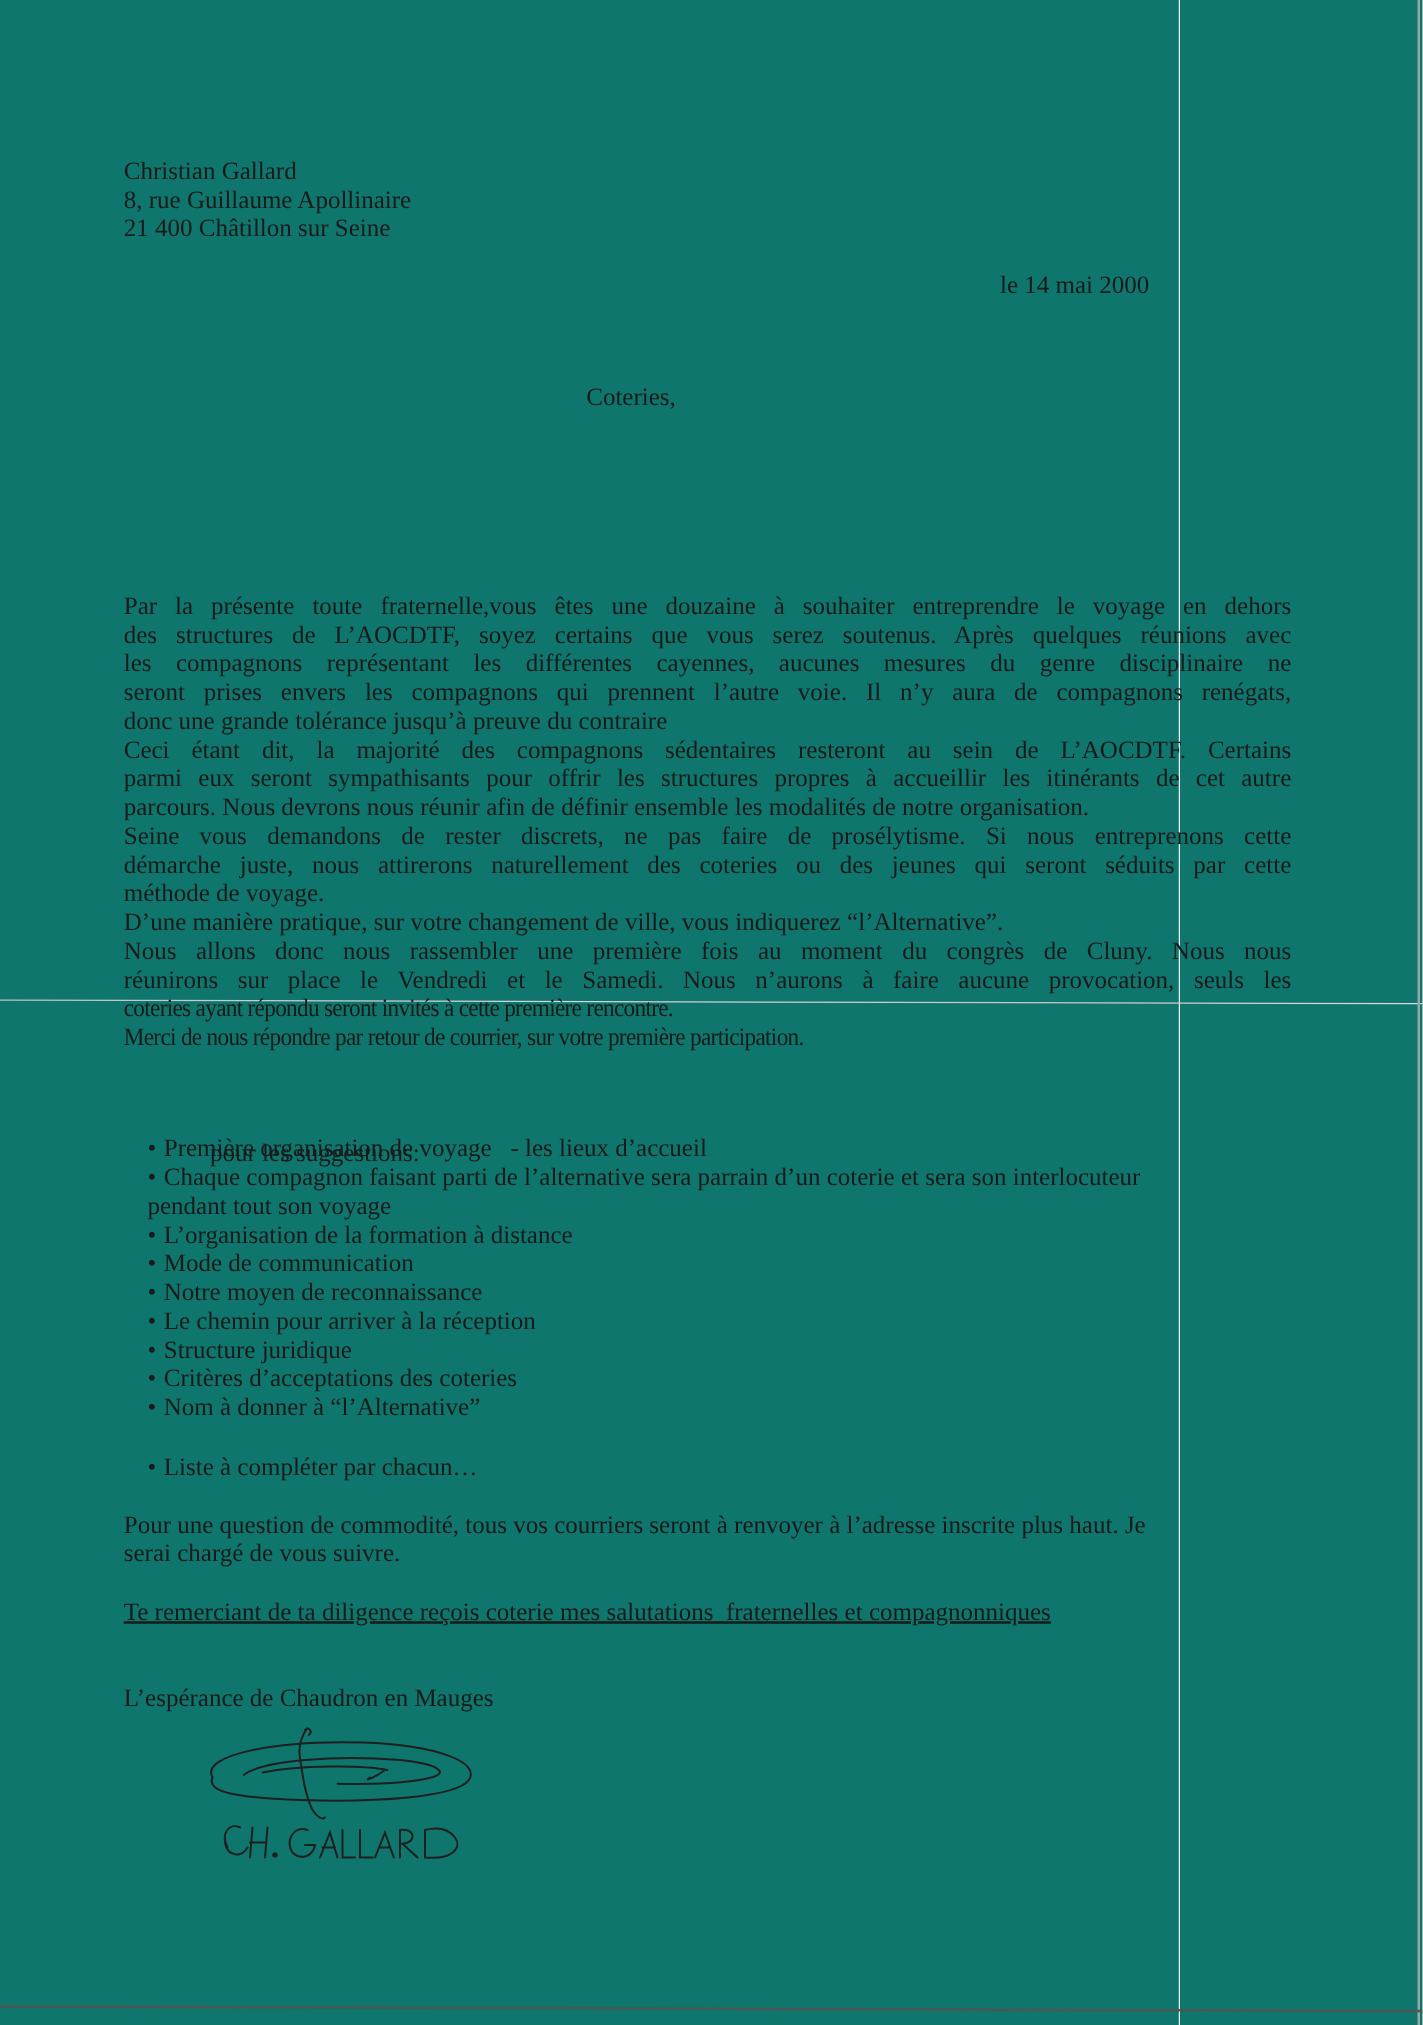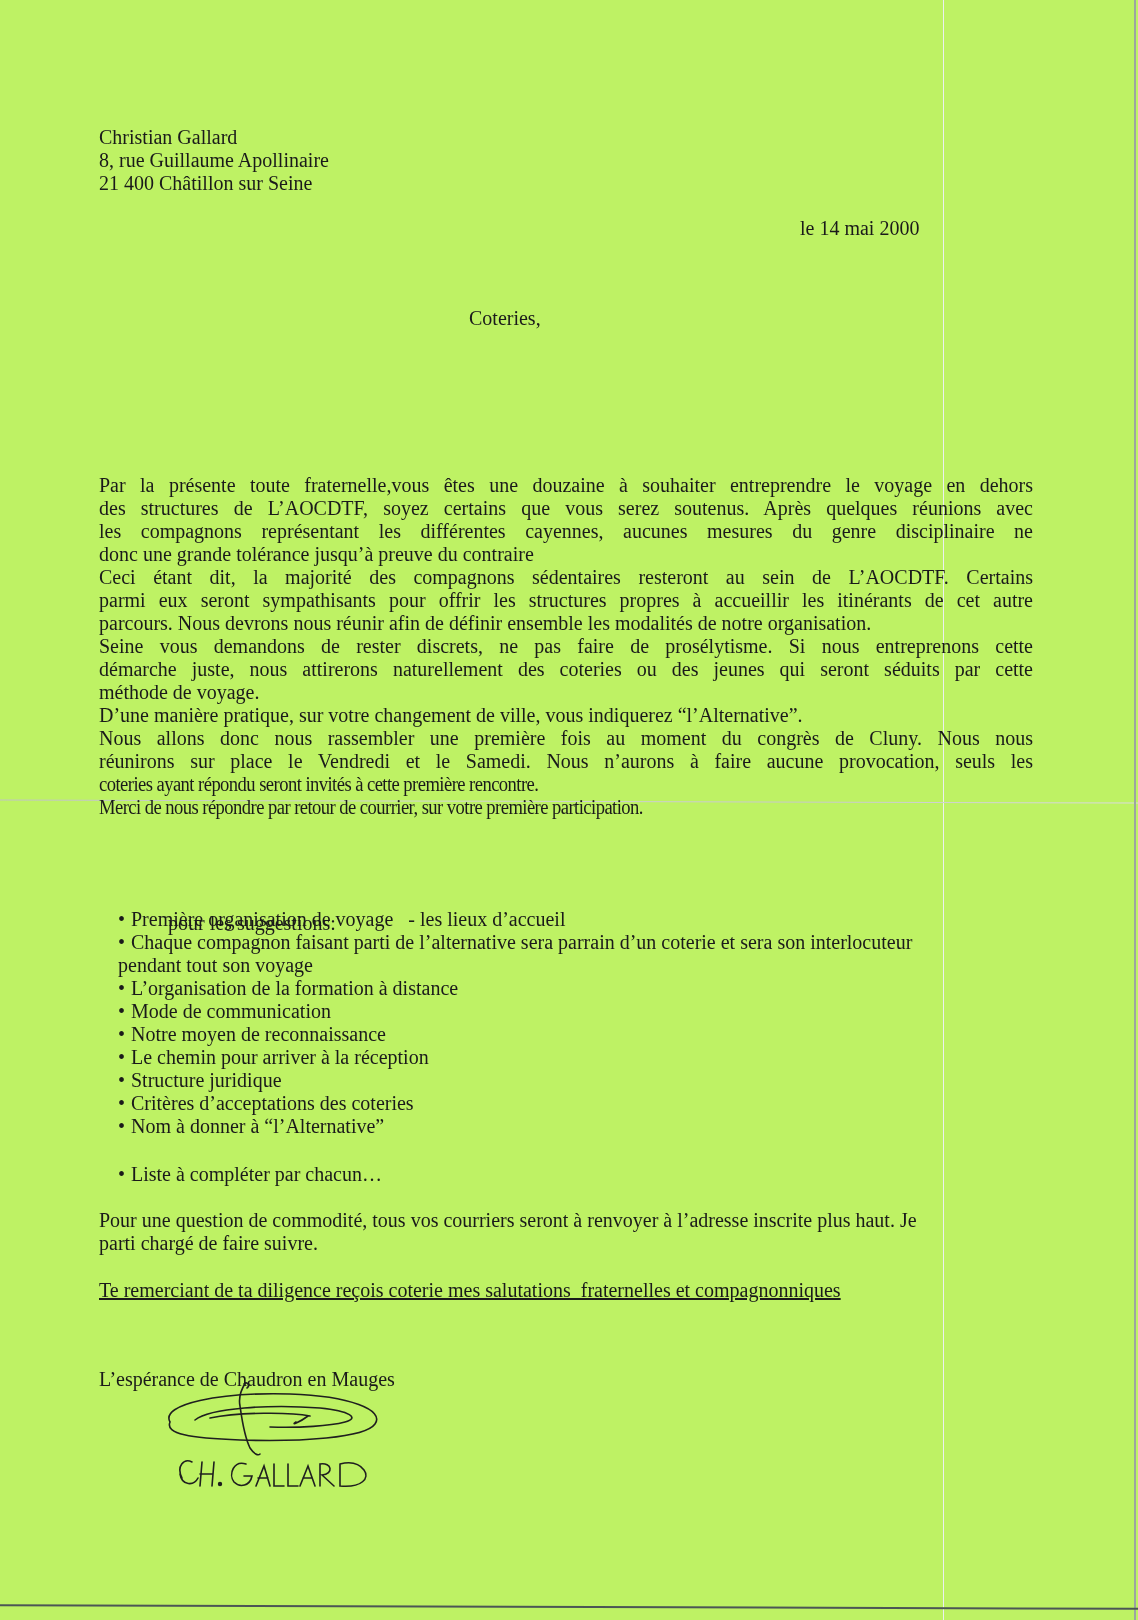--- a/index.html
+++ b/index.html
@@ -12,21 +12,21 @@
       height: 1620px;
       position: relative;
       overflow: hidden;
       font-family: "Liberation Serif", "DejaVu Serif", serif;
       color: #1a1a1a;
     }
     .page {
       position: absolute;
       left: 0; top: 0;
       width: 1138px; height: 1620px;
-      background: #bef264;
+      background: #0f766e;
     }
     .vfold {
       position: absolute;
       left: 943px; top: 0;
       width: 1px; height: 1620px;
       background: #eceff0;
     }
     .hfold {
       position: absolute;
       left: 0; top: 801px;
@@ -115,21 +115,21 @@
       left: 99px; top: 1209px;
       width: 934px;
       font-size: 20px;
       line-height: 23px;
     }
     .closing1 .line { display: block; height: 23px; white-space: nowrap; }
     .closing2 {
       left: 99px; top: 1279px; text-decoration: underline;
     }
     .signoff {
-      left: 99px; top: 1348px; margin-top: 20px;
+      left: 99px; top: 1348px;
     }
     .signature {
       position: absolute;
       left: 150px; top: 1382px;
       width: 270px; height: 110px;
     }
   </style>
 </head>
 <body>
 
@@ -146,20 +146,21 @@
   </div>
 
   <div class="text date">le 14 mai 2000</div>
 
   <div class="text salutation">Coteries,</div>
 
   <div class="body">
     <span class="line just">Par la présente toute fraternelle,vous êtes une douzaine à souhaiter entreprendre le voyage en dehors</span>
     <span class="line just">des structures de L’AOCDTF, soyez certains que vous serez soutenus. Après quelques réunions avec</span>
     <span class="line just">les compagnons représentant les différentes cayennes, aucunes mesures du genre disciplinaire ne</span>
+    <span class="line just">seront prises envers les compagnons qui prennent l’autre voie. Il n’y aura de compagnons renégats,</span>
     <span class="line">donc une grande tolérance jusqu’à preuve du contraire</span>
     <span class="line just">Ceci étant dit, la majorité des compagnons sédentaires resteront au sein de L’AOCDTF. Certains</span>
     <span class="line just">parmi eux seront sympathisants pour offrir les structures propres à accueillir les itinérants de cet autre</span>
     <span class="line">parcours. Nous devrons nous réunir afin de définir ensemble les modalités de notre organisation.</span>
     <span class="line just">Seine vous demandons de rester discrets, ne pas faire de prosélytisme. Si nous entreprenons cette</span>
     <span class="line just">démarche juste, nous attirerons naturellement des coteries ou des jeunes qui seront séduits par cette</span>
     <span class="line">méthode de voyage.</span>
     <span class="line">D’une manière pratique, sur votre changement de ville, vous indiquerez “l’Alternative”.</span>
     <span class="line just">Nous allons donc nous rassembler une première fois au moment du congrès de Cluny. Nous nous</span>
     <span class="line just">réunirons sur place le Vendredi et le Samedi. Nous n’aurons à faire aucune provocation, seuls les</span>
@@ -211,21 +212,21 @@
     </div>
   </div>
 
   <div class="extra-bullet bullet">
     <span class="dot">•</span>
     <span class="txt">Liste à compléter par chacun…</span>
   </div>
 
   <div class="closing1">
     <span class="line">Pour une question de commodité, tous vos courriers seront à renvoyer à l’adresse inscrite plus haut. Je</span>
-    <span class="line">parti chargé de faire suivre.</span>
+    <span class="line">serai chargé de vous suivre.</span>
   </div>
 
   <div class="text closing2" style="white-space: pre;">Te remerciant de ta diligence reçois coterie mes salutations  fraternelles et compagnonniques</div>
 
   <div class="text signoff">L’espérance de Chaudron en Mauges</div>
 
   <svg class="signature" viewBox="0 0 270 110" fill="none" stroke="#1f1f1f" stroke-width="1.6" stroke-linecap="round">
 
     <path d="M20 40 C 10 22, 70 10, 140 12 C 200 14, 235 28, 225 42 C 215 56, 150 60, 90 58 C 40 56, 15 52, 20 40 Z"></path>
     <path d="M45 38 C 60 26, 120 22, 170 26 C 200 29, 210 36, 195 40 C 180 44, 150 46, 120 45"></path>

